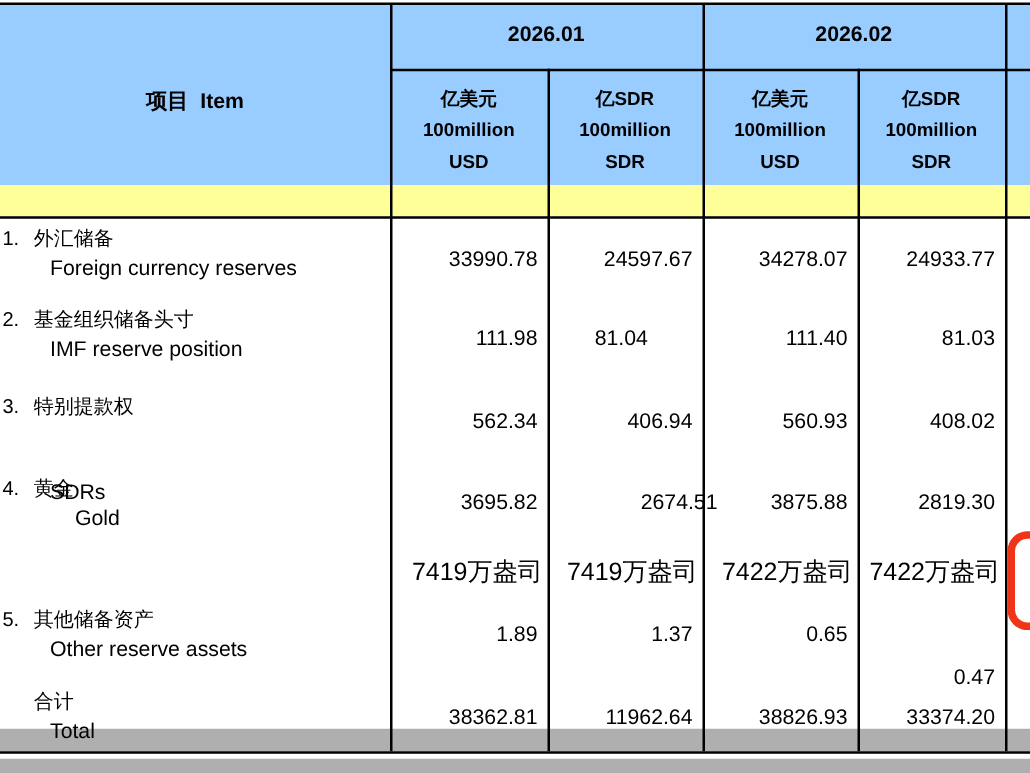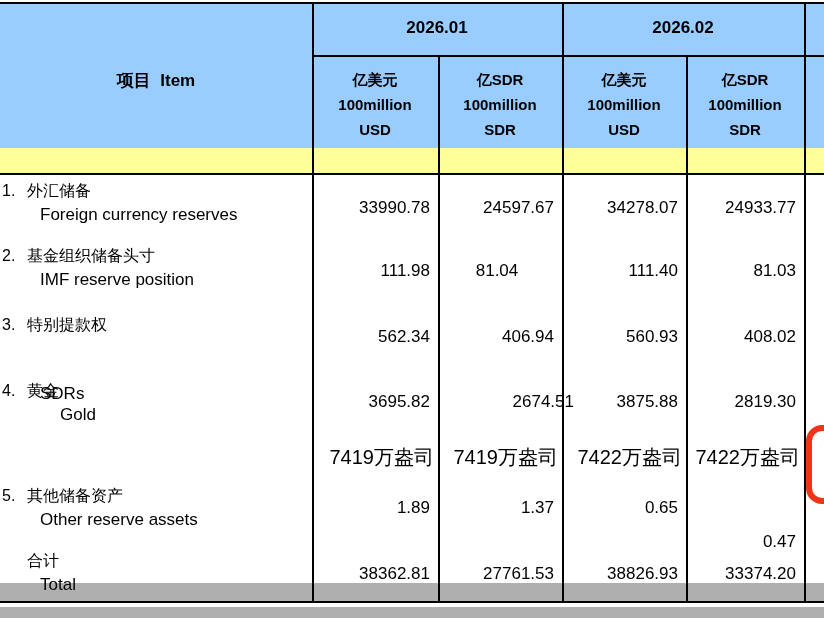--- a/index.html
+++ b/index.html
@@ -101,19 +101,19 @@
   <div class="lrow" style="top:486px;"><span class="num">5.</span><span>其他储备资产</span></div>
   <div class="len" style="top:510px;">Other reserve assets</div>
   <div class="val" style="top:498px;left:314px;width:122px;">1.89</div>
   <div class="val" style="top:498px;left:440px;width:120px;">1.37</div>
   <div class="val" style="top:498px;left:564px;width:120px;">0.65</div>
   <div class="val" style="top:496px;left:688px;width:114px;margin-top:36px;">0.47</div>
 
   <div class="lrow" style="top:551px;"><span class="num"></span><span>合计</span></div>
   <div class="len" style="top:575px;">Total</div>
   <div class="val" style="top:564px;left:314px;width:122px;">38362.81</div>
-  <div class="val" style="top:564px;left:440px;width:120px;">27761.53</div>
+  <div class="val" style="top:564px;left:440px;width:120px;">11962.64</div>
   <div class="val" style="top:564px;left:564px;width:120px;">38826.93</div>
   <div class="val" style="top:564px;left:688px;width:114px;">33374.20</div>
 
   <div class="annot"></div>
 
 </div>
 
 </body></html>

